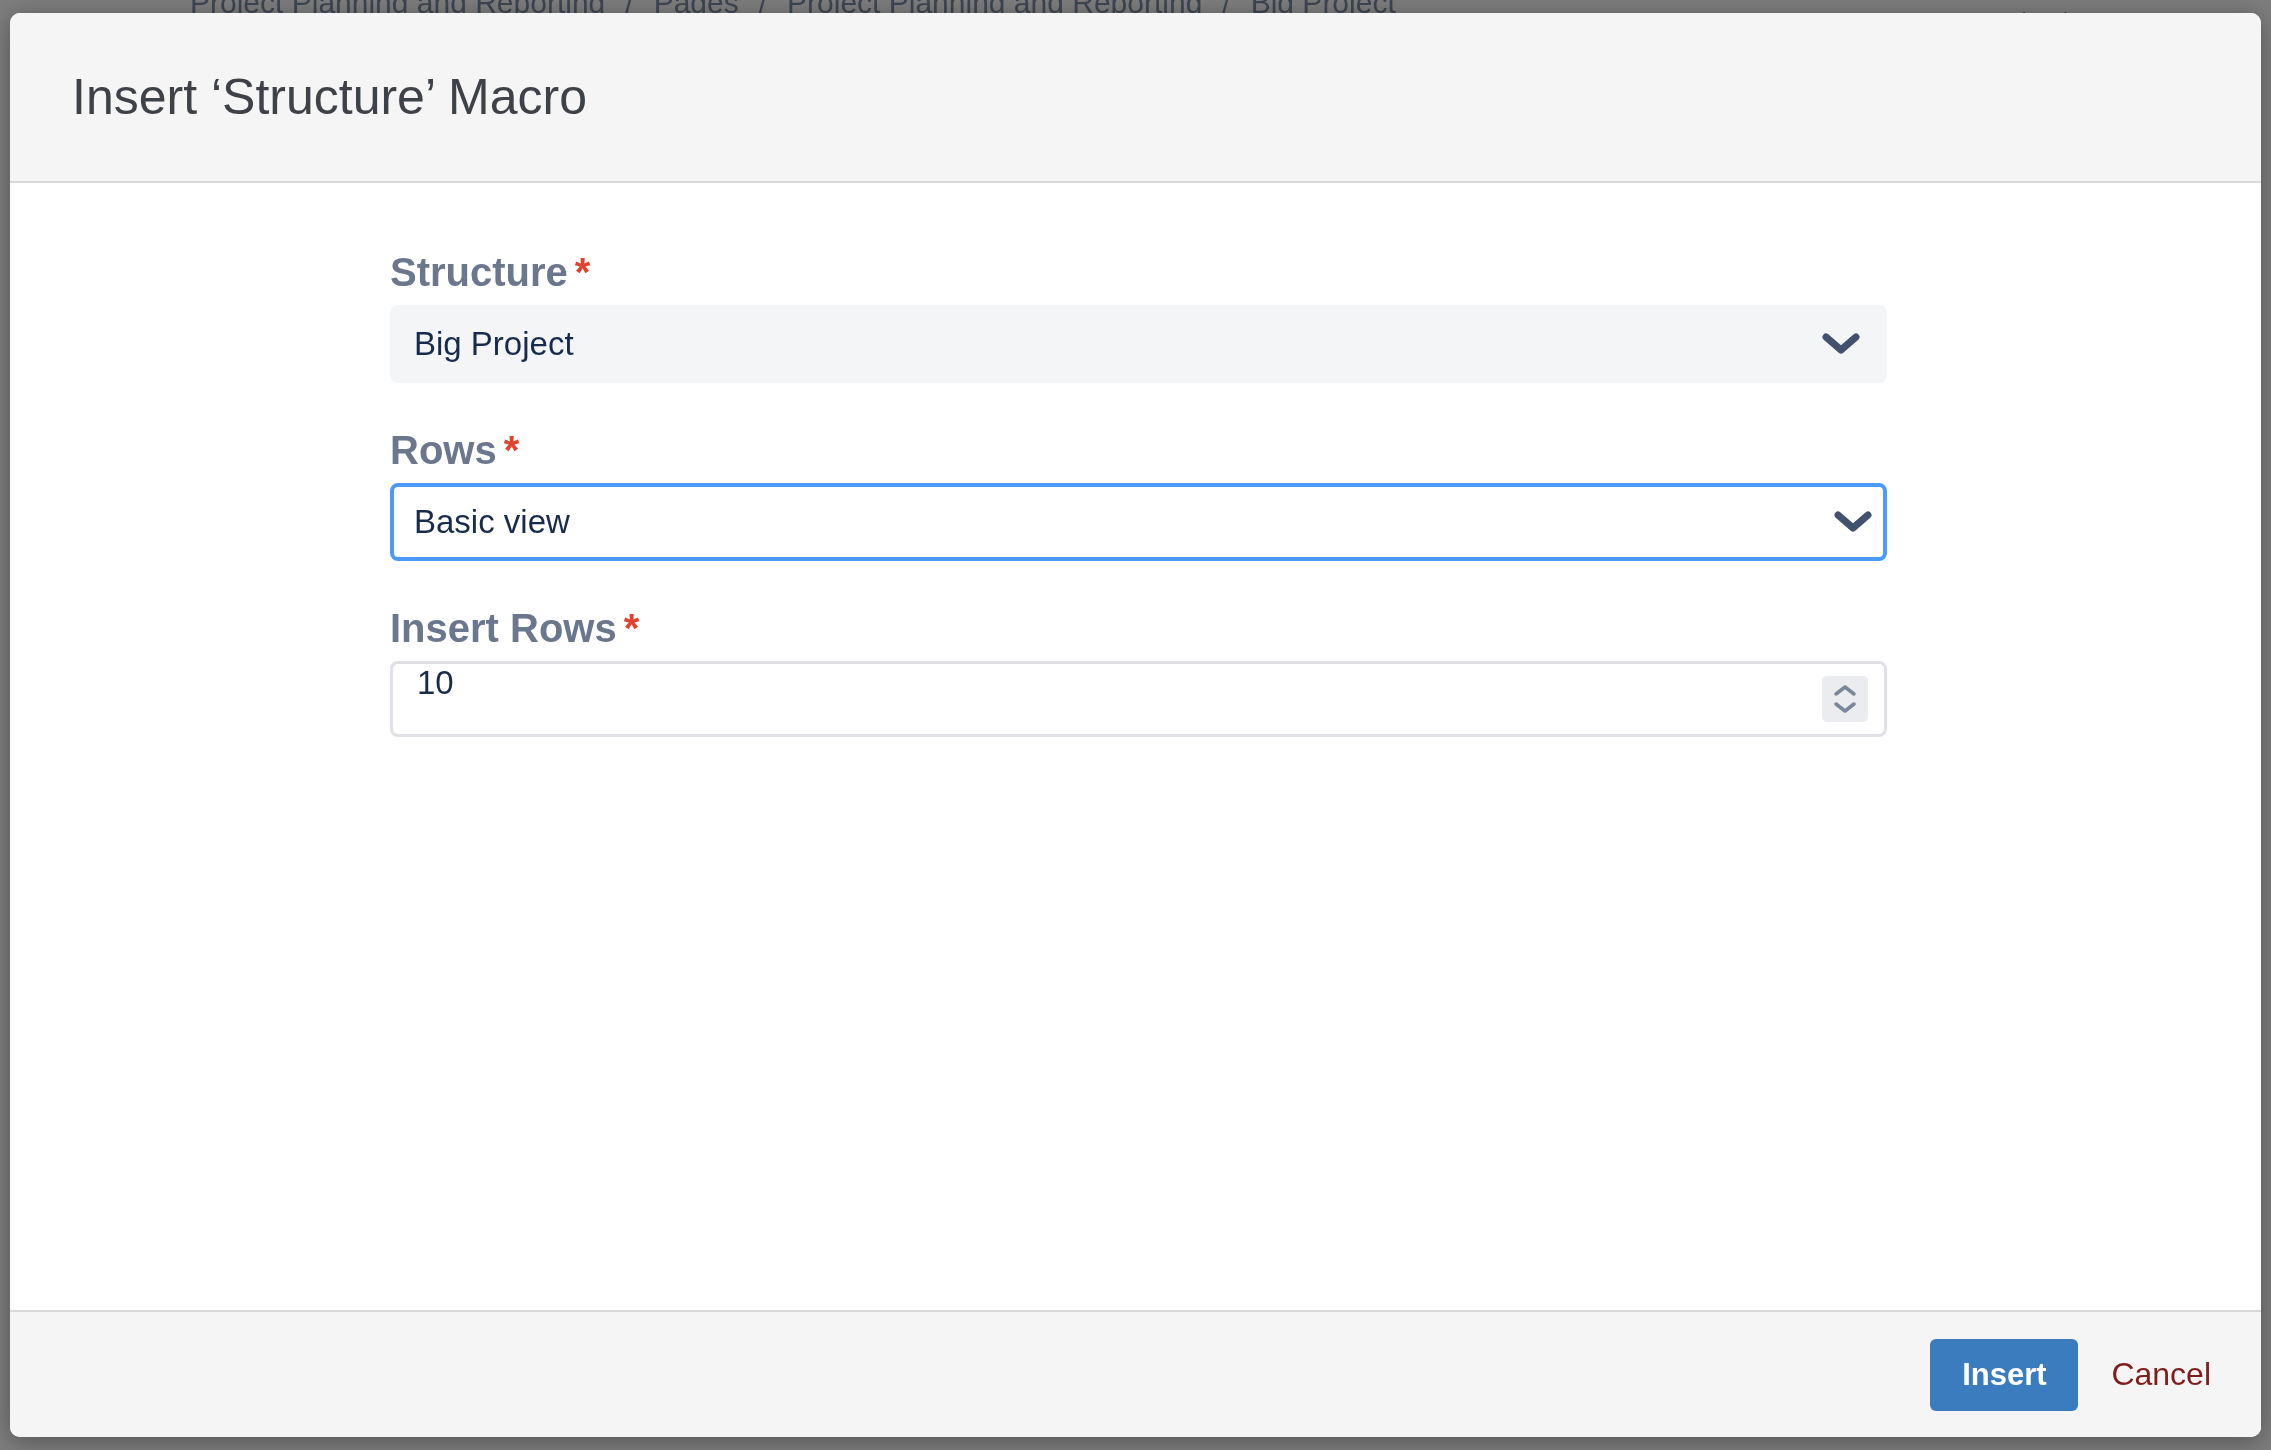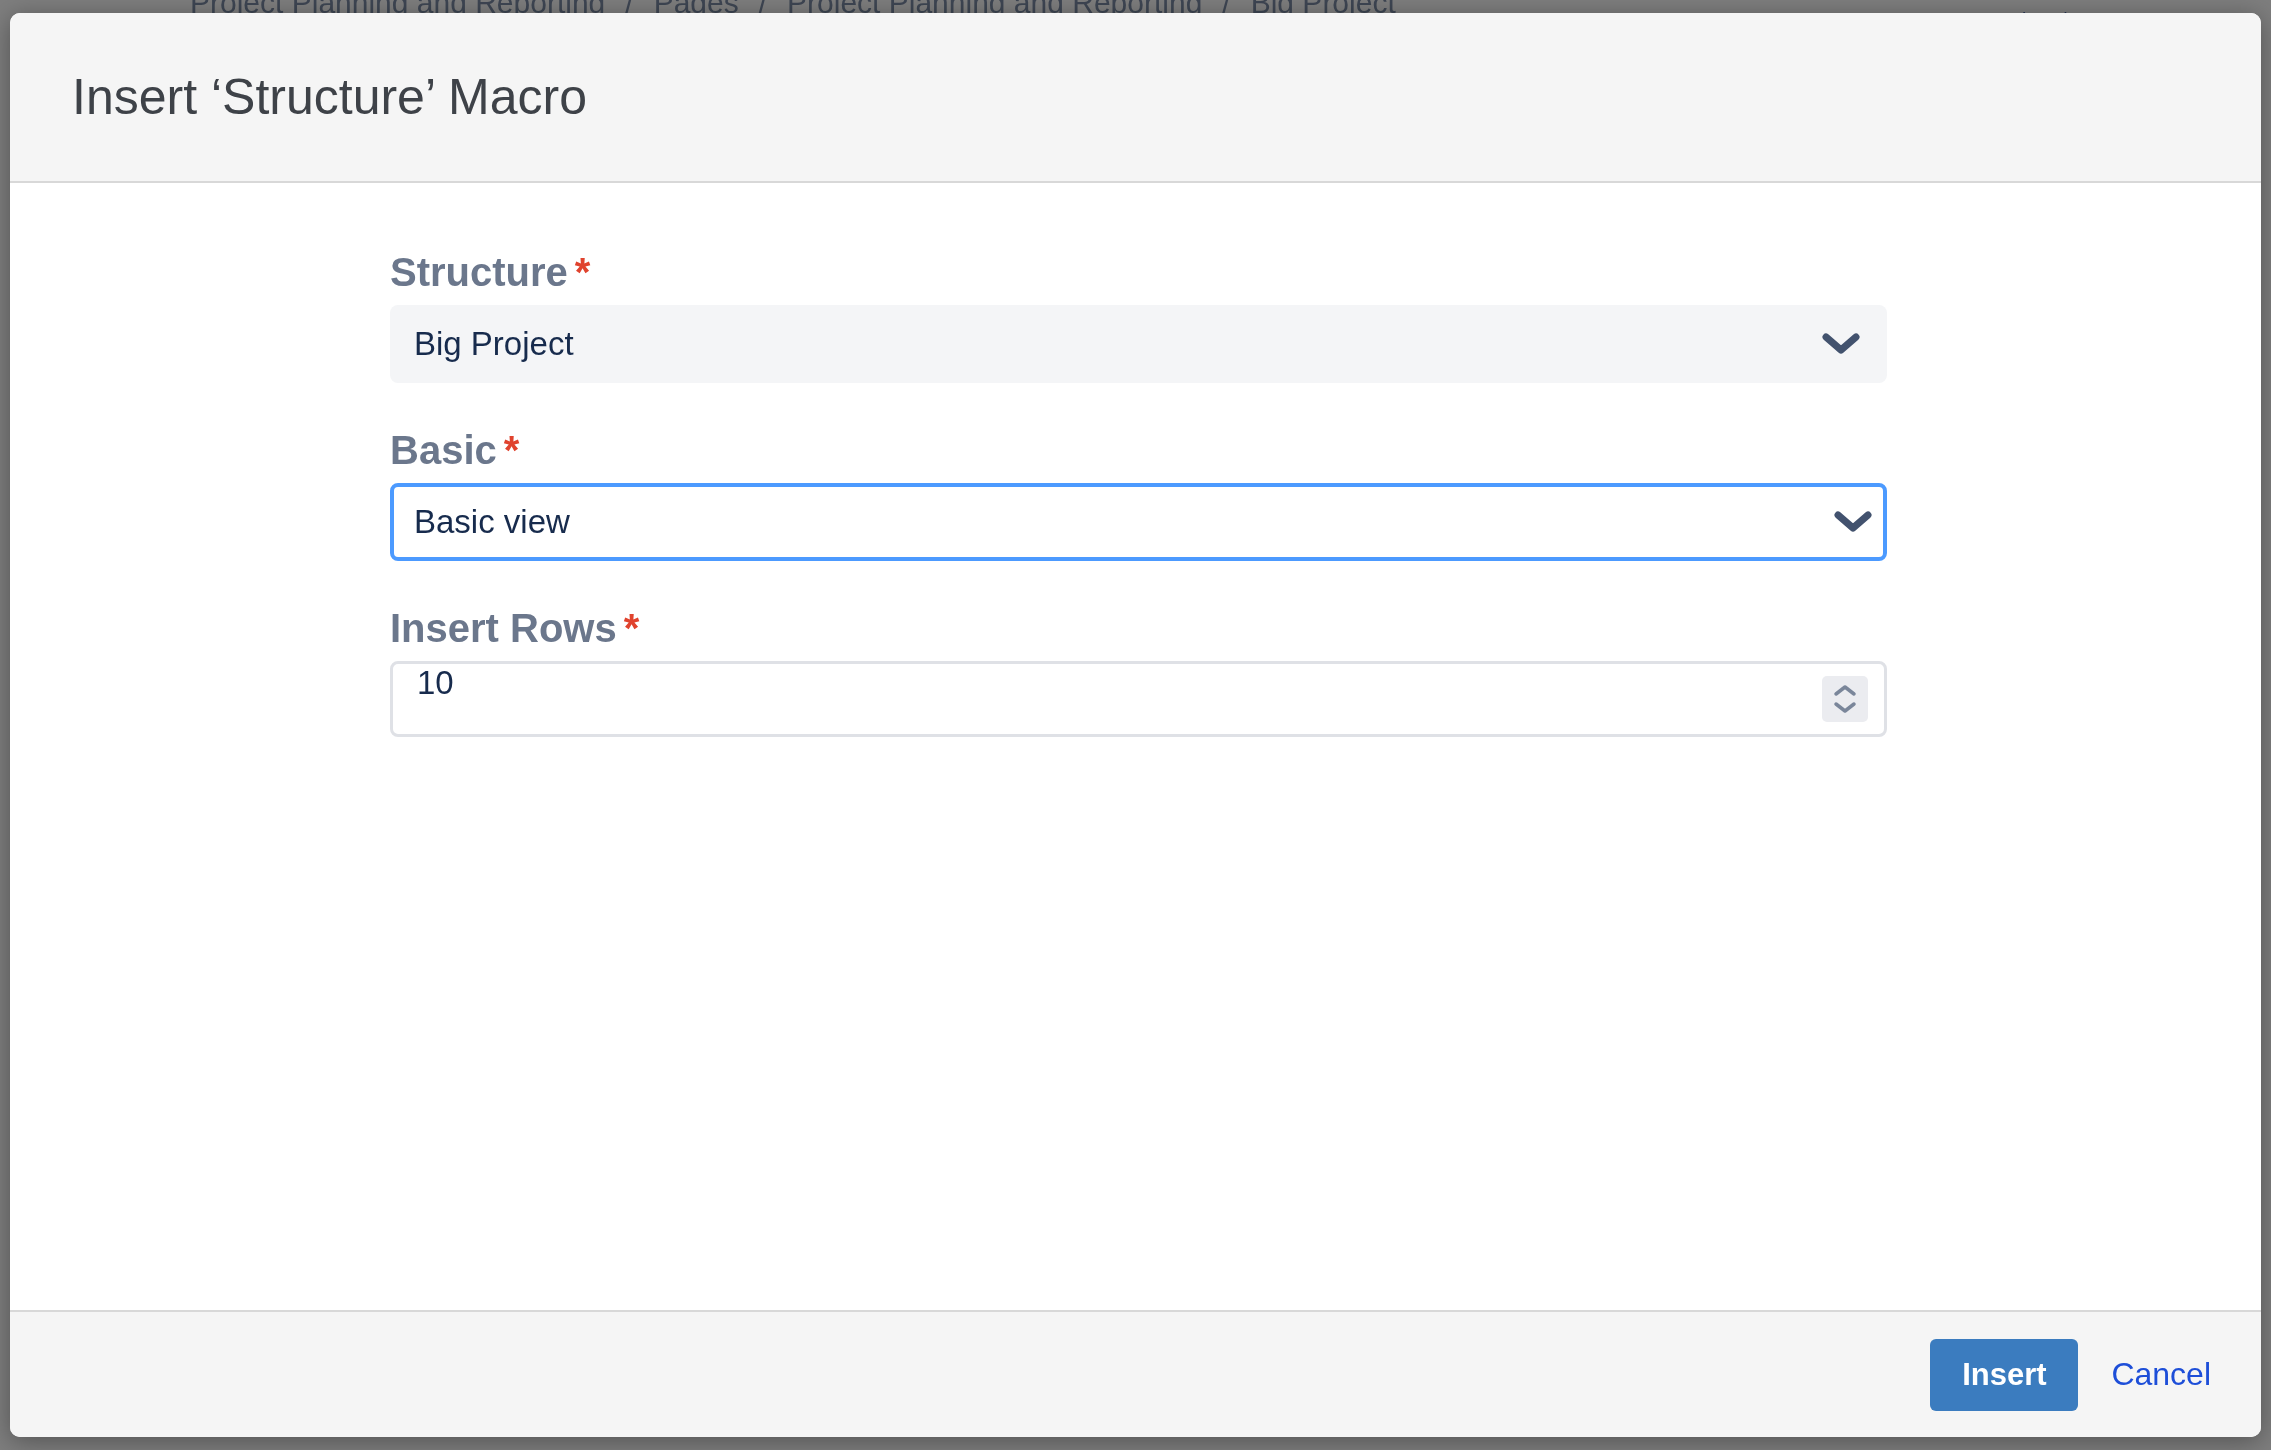--- a/index.html
+++ b/index.html
@@ -81,21 +81,21 @@
     padding:0 50px; gap:33px;
   }
   .insert-btn {
     width:148px; height:72px;
     background:#3B7CBF; color:#FFFFFF;
     font-family:"Liberation Sans", sans-serif;
     font-size:31px; font-weight:bold;
     border:none; border-radius:6px; cursor:pointer;
   }
   .cancel-link {
-    font-size:32px; color:#1d4ed8; text-decoration:none; cursor:pointer;
+    font-size:32px; color:#7f1d1d; text-decoration:none; cursor:pointer;
   }
 </style>
 </head>
 <body>
 
 <div class="breadcrumb">
   <span>Project Planning and Reporting</span><span class="sep">/</span><span>Pages</span><span class="sep">/</span><span>Project Planning and Reporting</span><span class="sep">/</span><span>Big Project</span>
 </div>
 <div class="top-arrows"><span>←</span><span>→</span></div>
 
@@ -116,21 +116,21 @@
         <span class="chevron-down">
           <svg width="38" height="22" viewBox="0 0 38 22">
               <polyline points="4,4 19,17 34,4" fill="none" stroke="#42526E" stroke-width="7" stroke-linecap="round" stroke-linejoin="round"></polyline>
             </svg>
         </span>
       </div>
     </div>
 
     <div class="field-group">
       <div class="field-label">
-        <span>Basic</span><span class="required-marker">*</span>
+        <span>Rows</span><span class="required-marker">*</span>
       </div>
       <div class="select-box focused">
         <span class="select-value">Basic view</span>
         <span class="chevron-down">
           <svg width="38" height="22" viewBox="0 0 38 22">
               <polyline points="4,4 19,17 34,4" fill="none" stroke="#42526E" stroke-width="7" stroke-linecap="round" stroke-linejoin="round"></polyline>
             </svg>
         </span>
       </div>
     </div>

